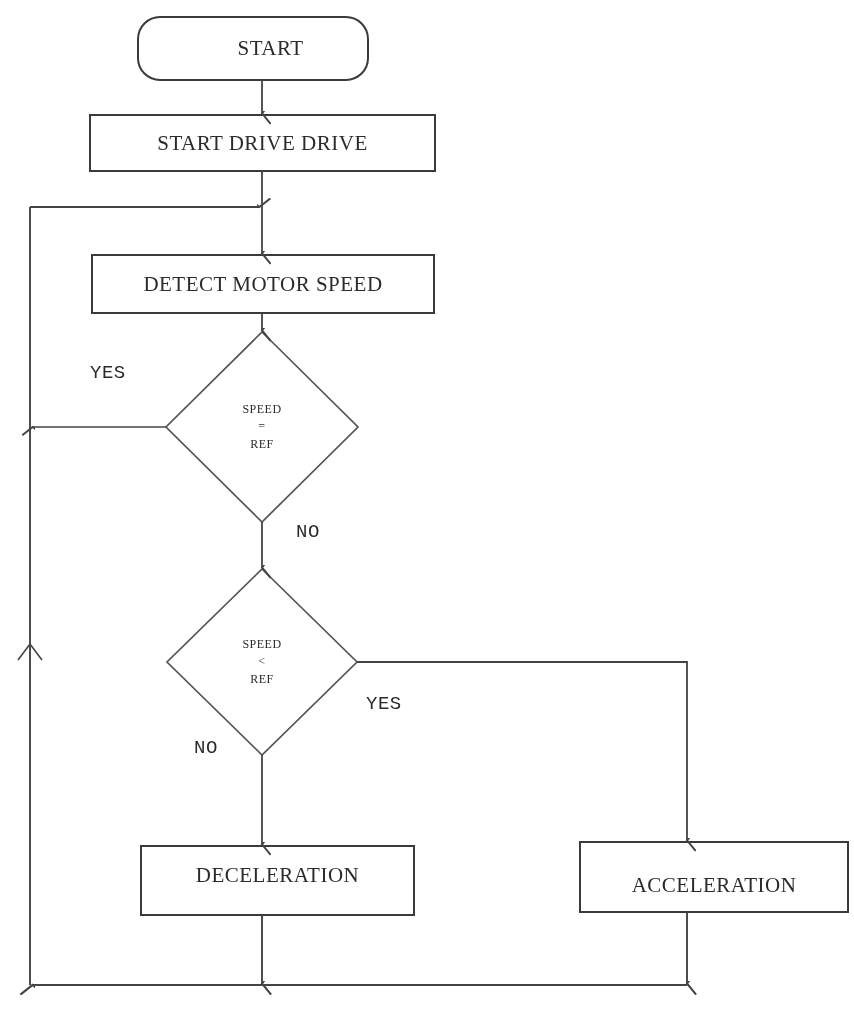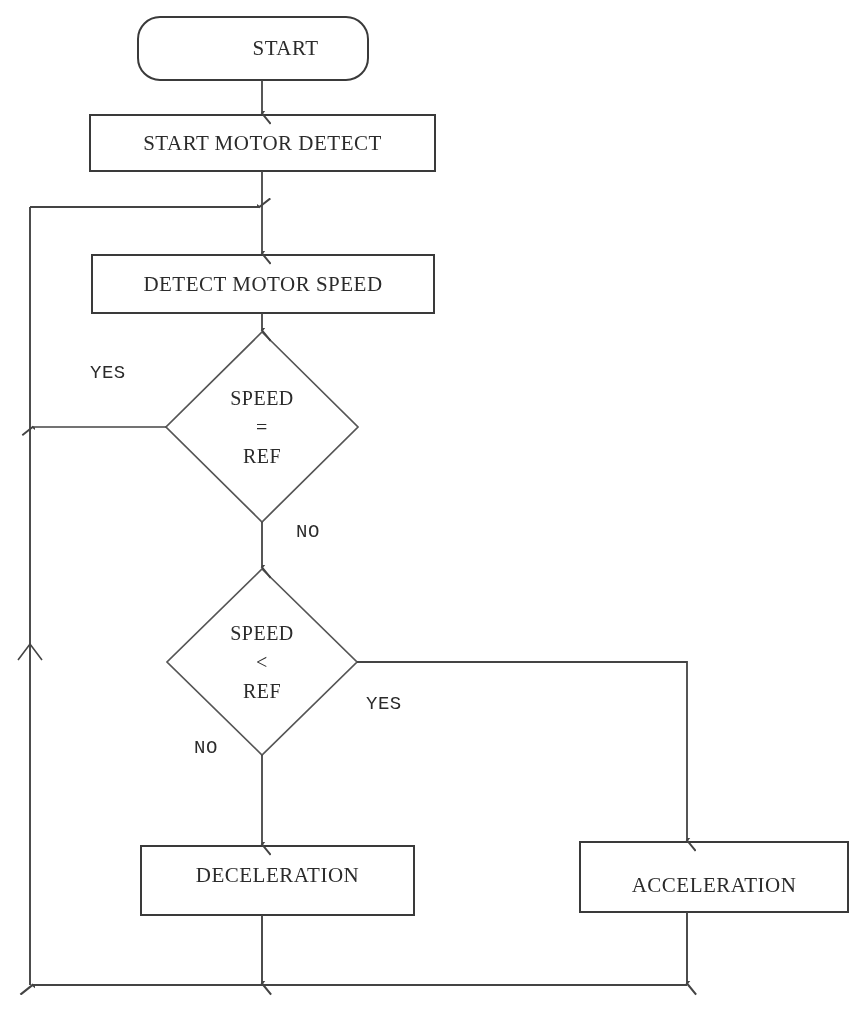--- a/index.html
+++ b/index.html
@@ -36,21 +36,21 @@
     white-space: pre-line;
     pointer-events: none;
   }
   .proc-label {
     font-size: 21px;
   }
   .term-label {
     font-size: 21px;
   }
   .dec-label {
-    font-size: 20px;
+    font-size: 12px;
     line-height: 1.45;
   }
   .edge-label {
     position: absolute;
     font-size: 19px;
     color: #2b2b2b;
     font-family: Liberation Mono, monospace;
     letter-spacing: 0.5px;
   }
 </style>
@@ -113,23 +113,23 @@
 
       <path d="M 262 915 L 262 983" stroke-width="1.9" marker-end="url(#arrow-down)"></path>
 
       <path d="M 687 912 L 687 983" stroke-width="1.9" marker-end="url(#arrow-down)"></path>
 
       <path d="M 687 985 L 33 985" stroke-width="2" marker-end="url(#arrow-left)"></path>
 
     </g>
   </svg>
 
-  <div class="node-label term-label" style="left:138px; top:17px; width:265px; height:63px;margin-left:15px;">START</div>
+  <div class="node-label term-label" style="left:138px; top:17px; width:265px; height:63px;">START</div>
 
-  <div class="node-label proc-label" style="left:90px; top:115px; width:345px; height:56px;">START MOTOR DETECT</div>
+  <div class="node-label proc-label" style="left:90px; top:115px; width:345px; height:56px;">START DRIVE DRIVE</div>
 
   <div class="node-label proc-label" style="left:92px; top:255px; width:342px; height:58px;">DETECT MOTOR SPEED</div>
 
   <div class="node-label dec-label" style="left:182px; top:360px; width:160px; height:134px;">SPEED
 =
 REF</div>
 
   <div class="node-label dec-label" style="left:182px; top:596px; width:160px; height:132px;">SPEED
 &lt;
 REF</div>

